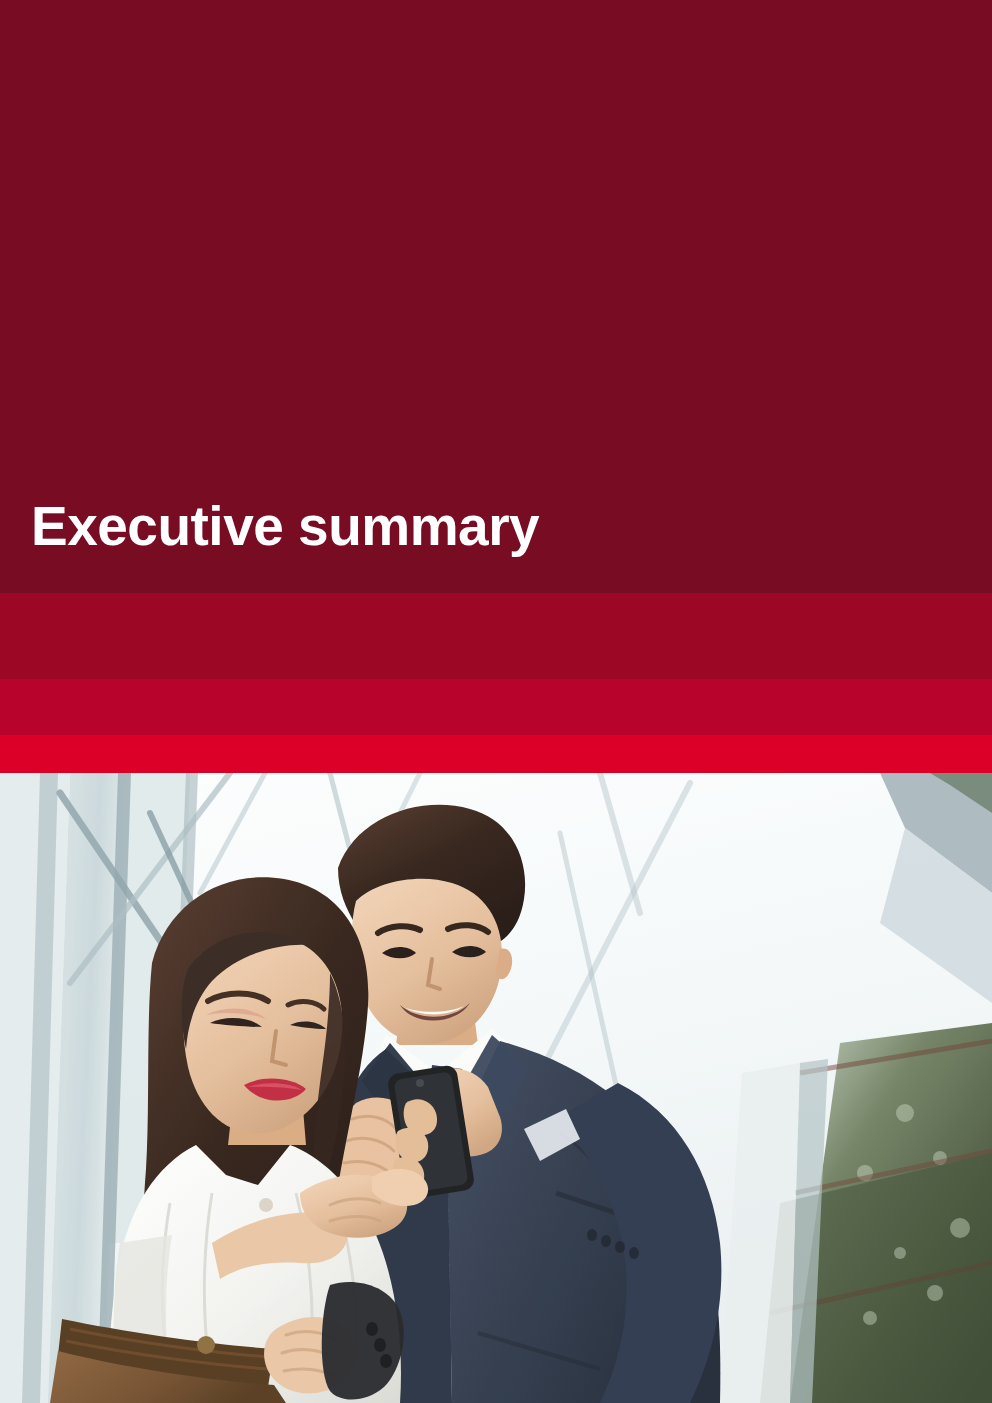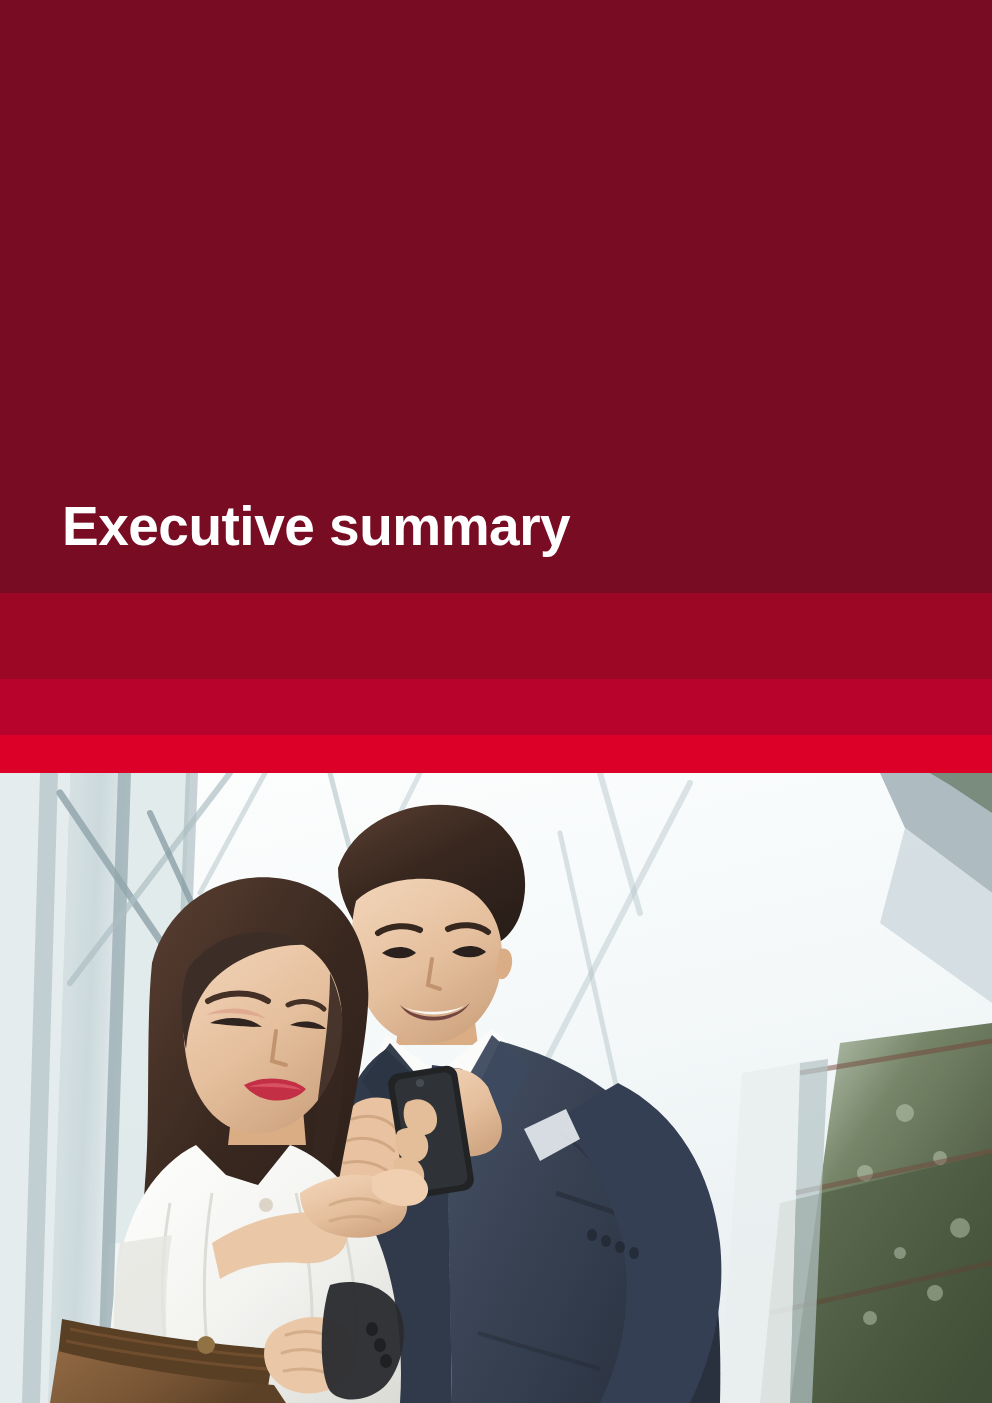--- a/index.html
+++ b/index.html
@@ -27,21 +27,21 @@
     width: 992px;
   }
   .band-maroon   { top: 0px;   height: 593px; background: #780C23; }
   .band-crimson  { top: 593px; height:  86px; background: #9C0726; }
   .band-red      { top: 679px; height:  56px; background: #B8032C; }
   .band-scarlet  { top: 735px; height:  38px; background: #DC0028; }
 
   
   .cover-title {
     position: absolute;
-    left: 62px;
+    left: 31px;
     top: 498px;
     margin: 0;
     color: #ffffff;
     font-family: "Liberation Sans", sans-serif;
     font-size: 55px;
     font-weight: bold;
     letter-spacing: -0.5px;
     line-height: 1.05;
     white-space: nowrap;
   }

